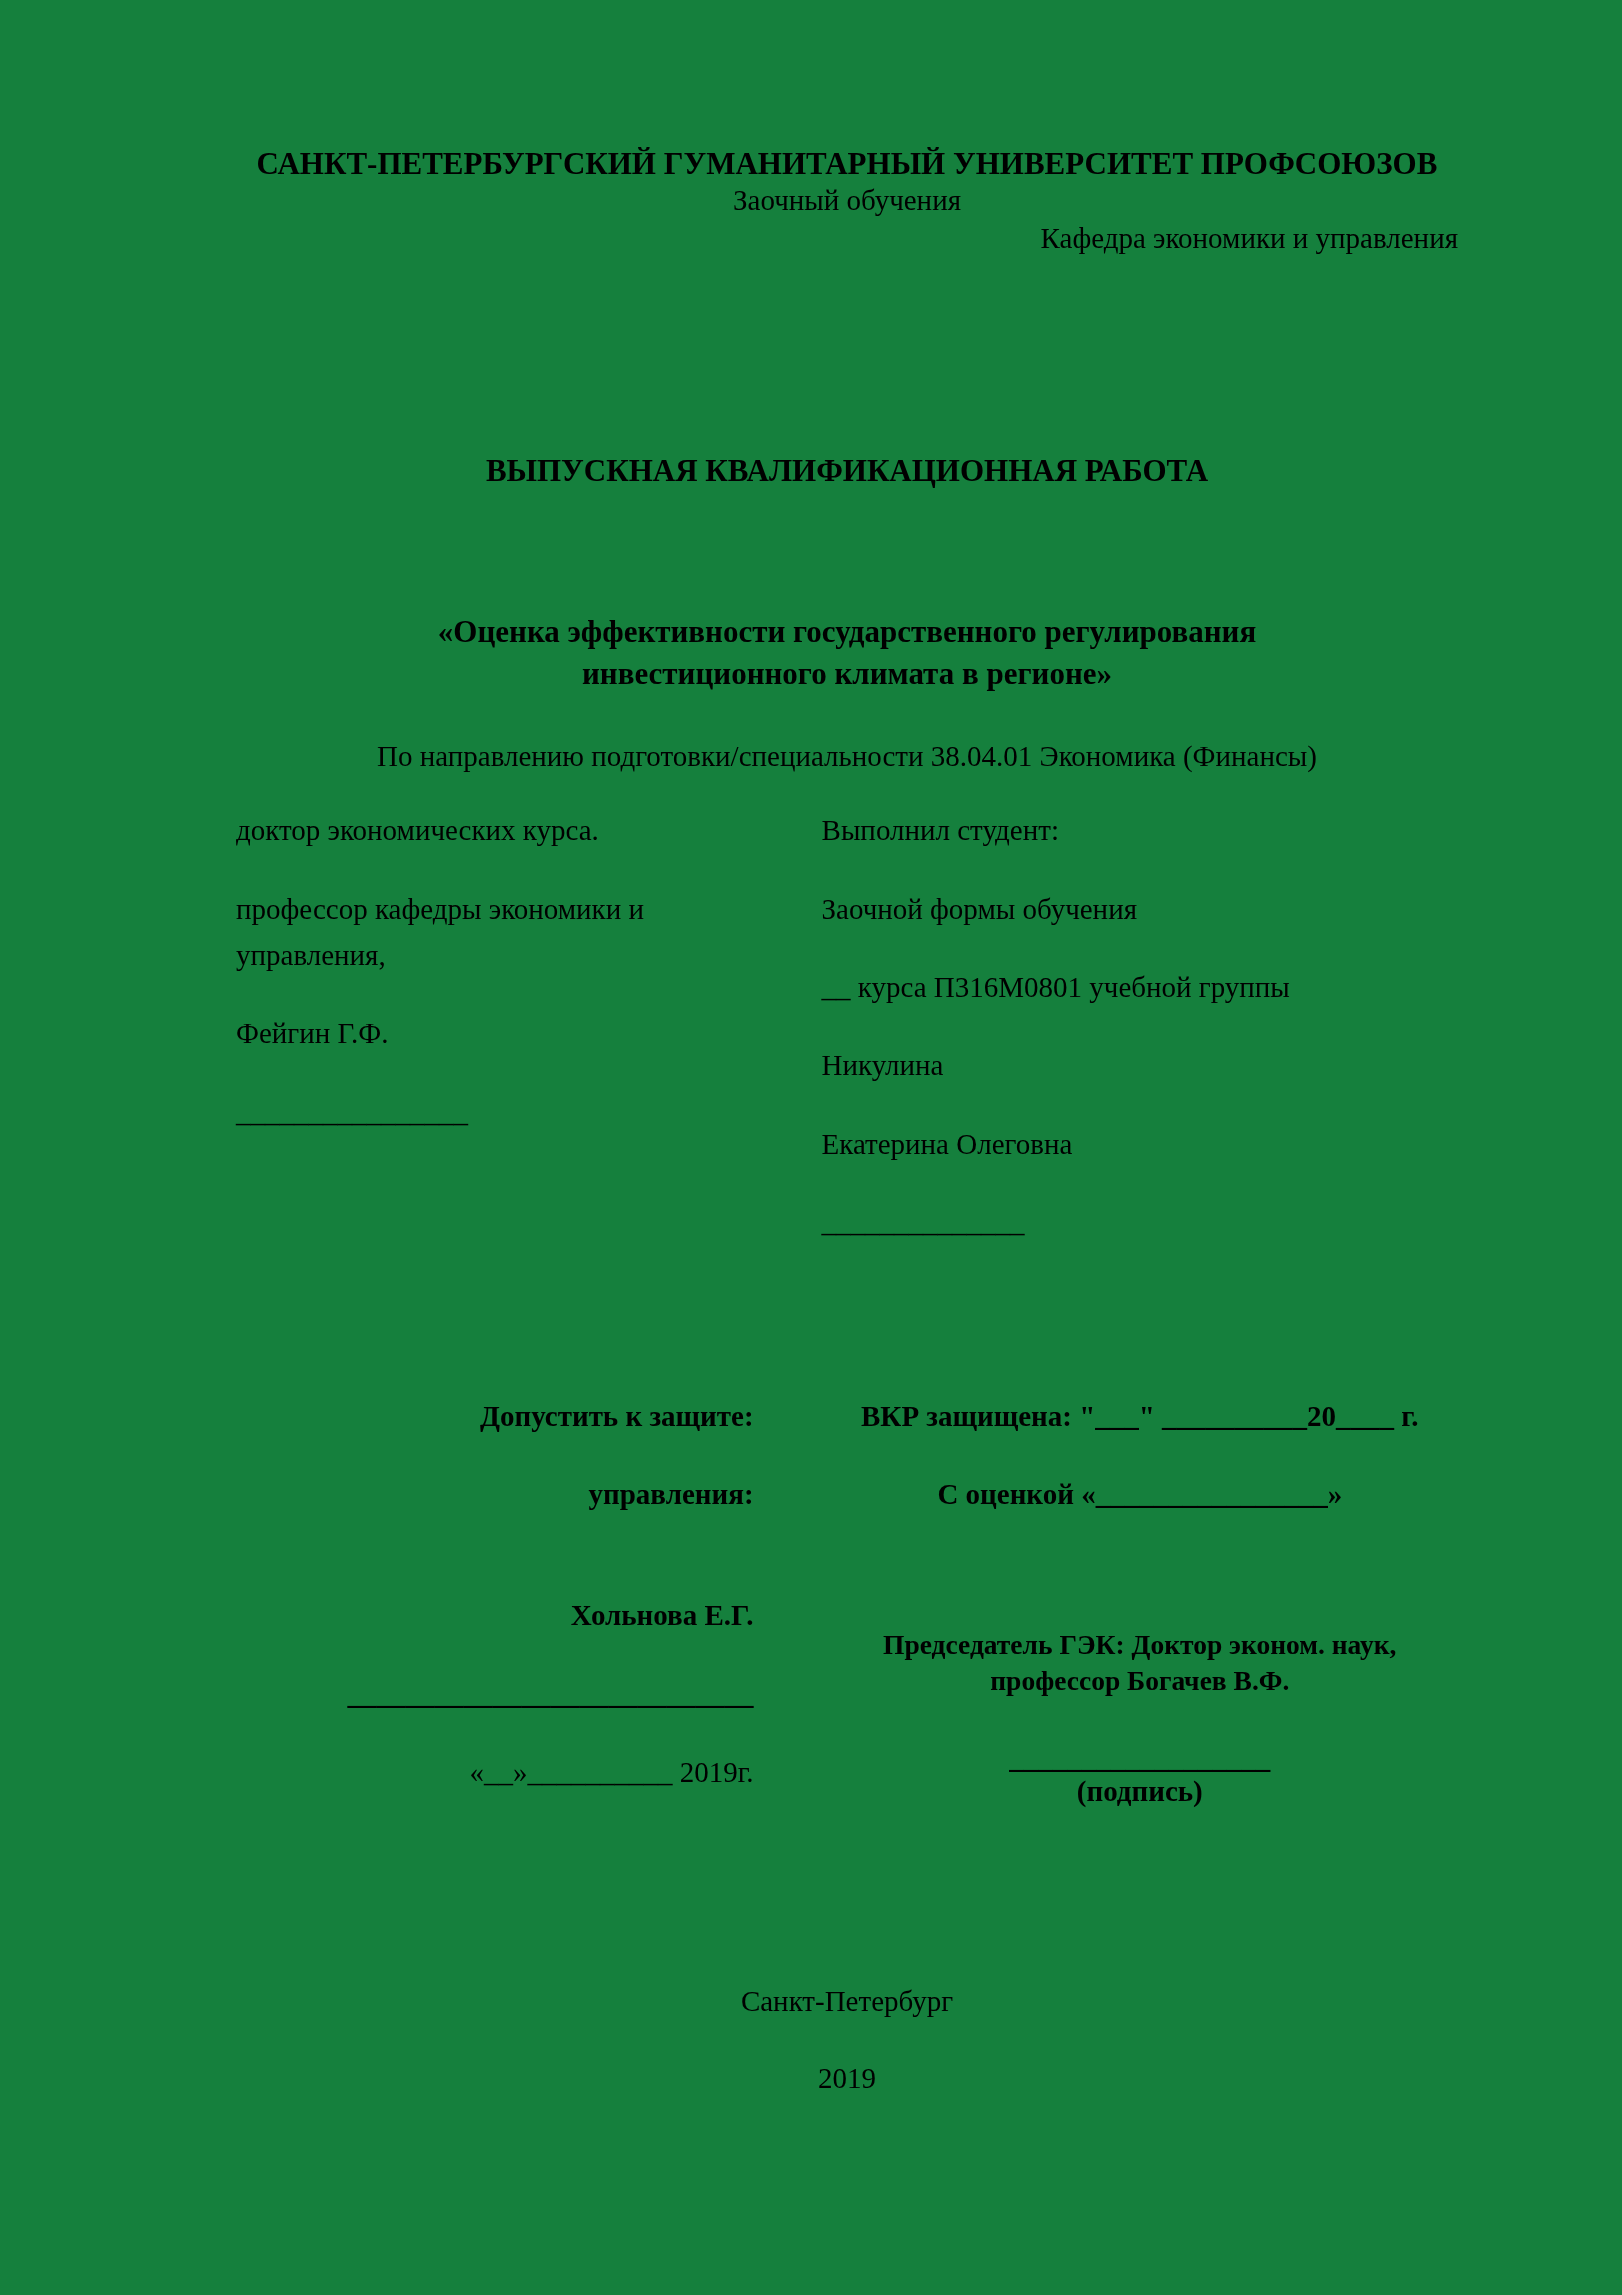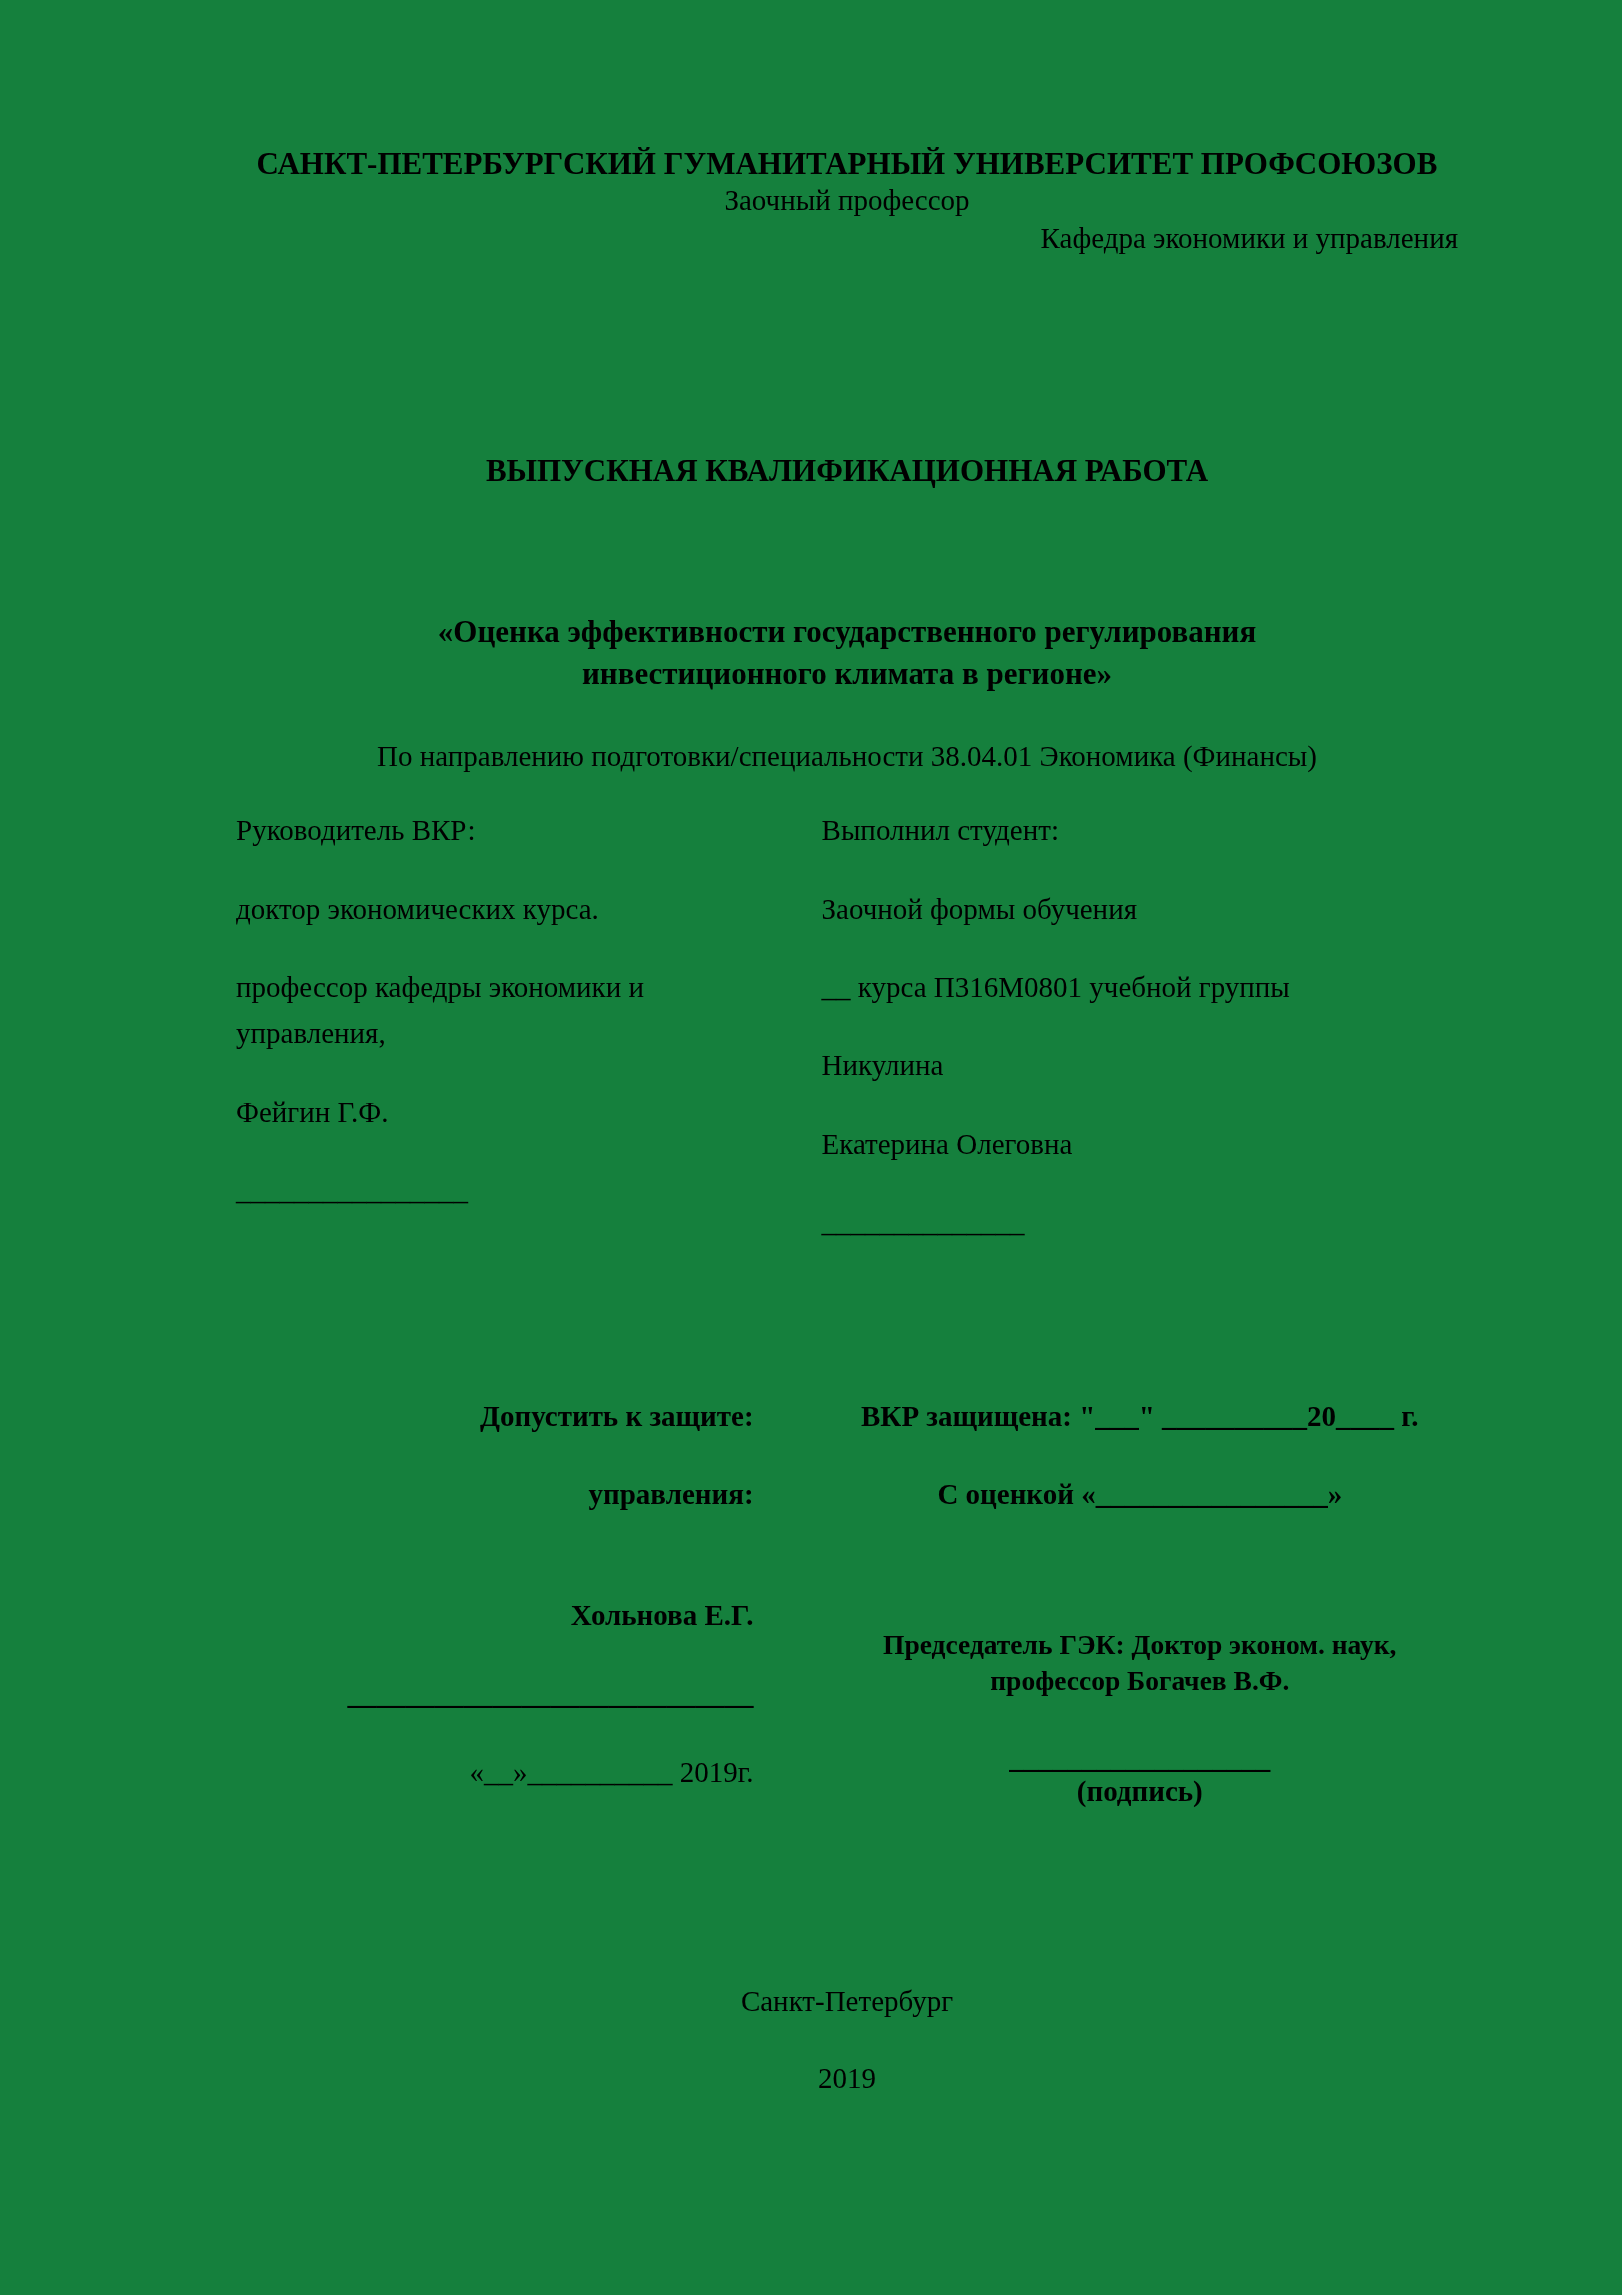--- a/index.html
+++ b/index.html
@@ -65,36 +65,35 @@
   }
   .footer .city { margin-bottom: 31px; }
 </style>
 </head>
 <body>
 
 <div class="page">
 
   <div class="letterhead">
     <div class="uni">САНКТ-ПЕТЕРБУРГСКИЙ ГУМАНИТАРНЫЙ УНИВЕРСИТЕТ ПРОФСОЮЗОВ</div>
-    <div class="fac">Заочный профессор</div>
+    <div class="fac">Заочный обучения</div>
     <div class="dep">Кафедра экономики и управления</div>
   </div>
 
   <div class="work-type">ВЫПУСКНАЯ КВАЛИФИКАЦИОННАЯ РАБОТА</div>
 
   <div class="thesis-title">
     <div>«Оценка эффективности государственного регулирования</div>
     <div>инвестиционного климата в регионе»</div>
   </div>
 
   <div class="specialty">По направлению подготовки/специальности  38.04.01 Экономика (Финансы)</div>
 
   <div class="cols">
     <div class="col-left">
-      <div class="ln">Руководитель ВКР:</div>
       <div class="ln">доктор экономических курса.</div>
       <div class="ln">профессор кафедры экономики и управления,</div>
       <div class="ln">Фейгин Г.Ф.</div>
       <div class="ln">________________</div>
     </div>
     <div class="col-right">
       <div class="ln">Выполнил студент:</div>
       <div class="ln">Заочной формы обучения</div>
       <div class="ln">__ курса П316М0801 учебной группы</div>
       <div class="ln">Никулина</div>

